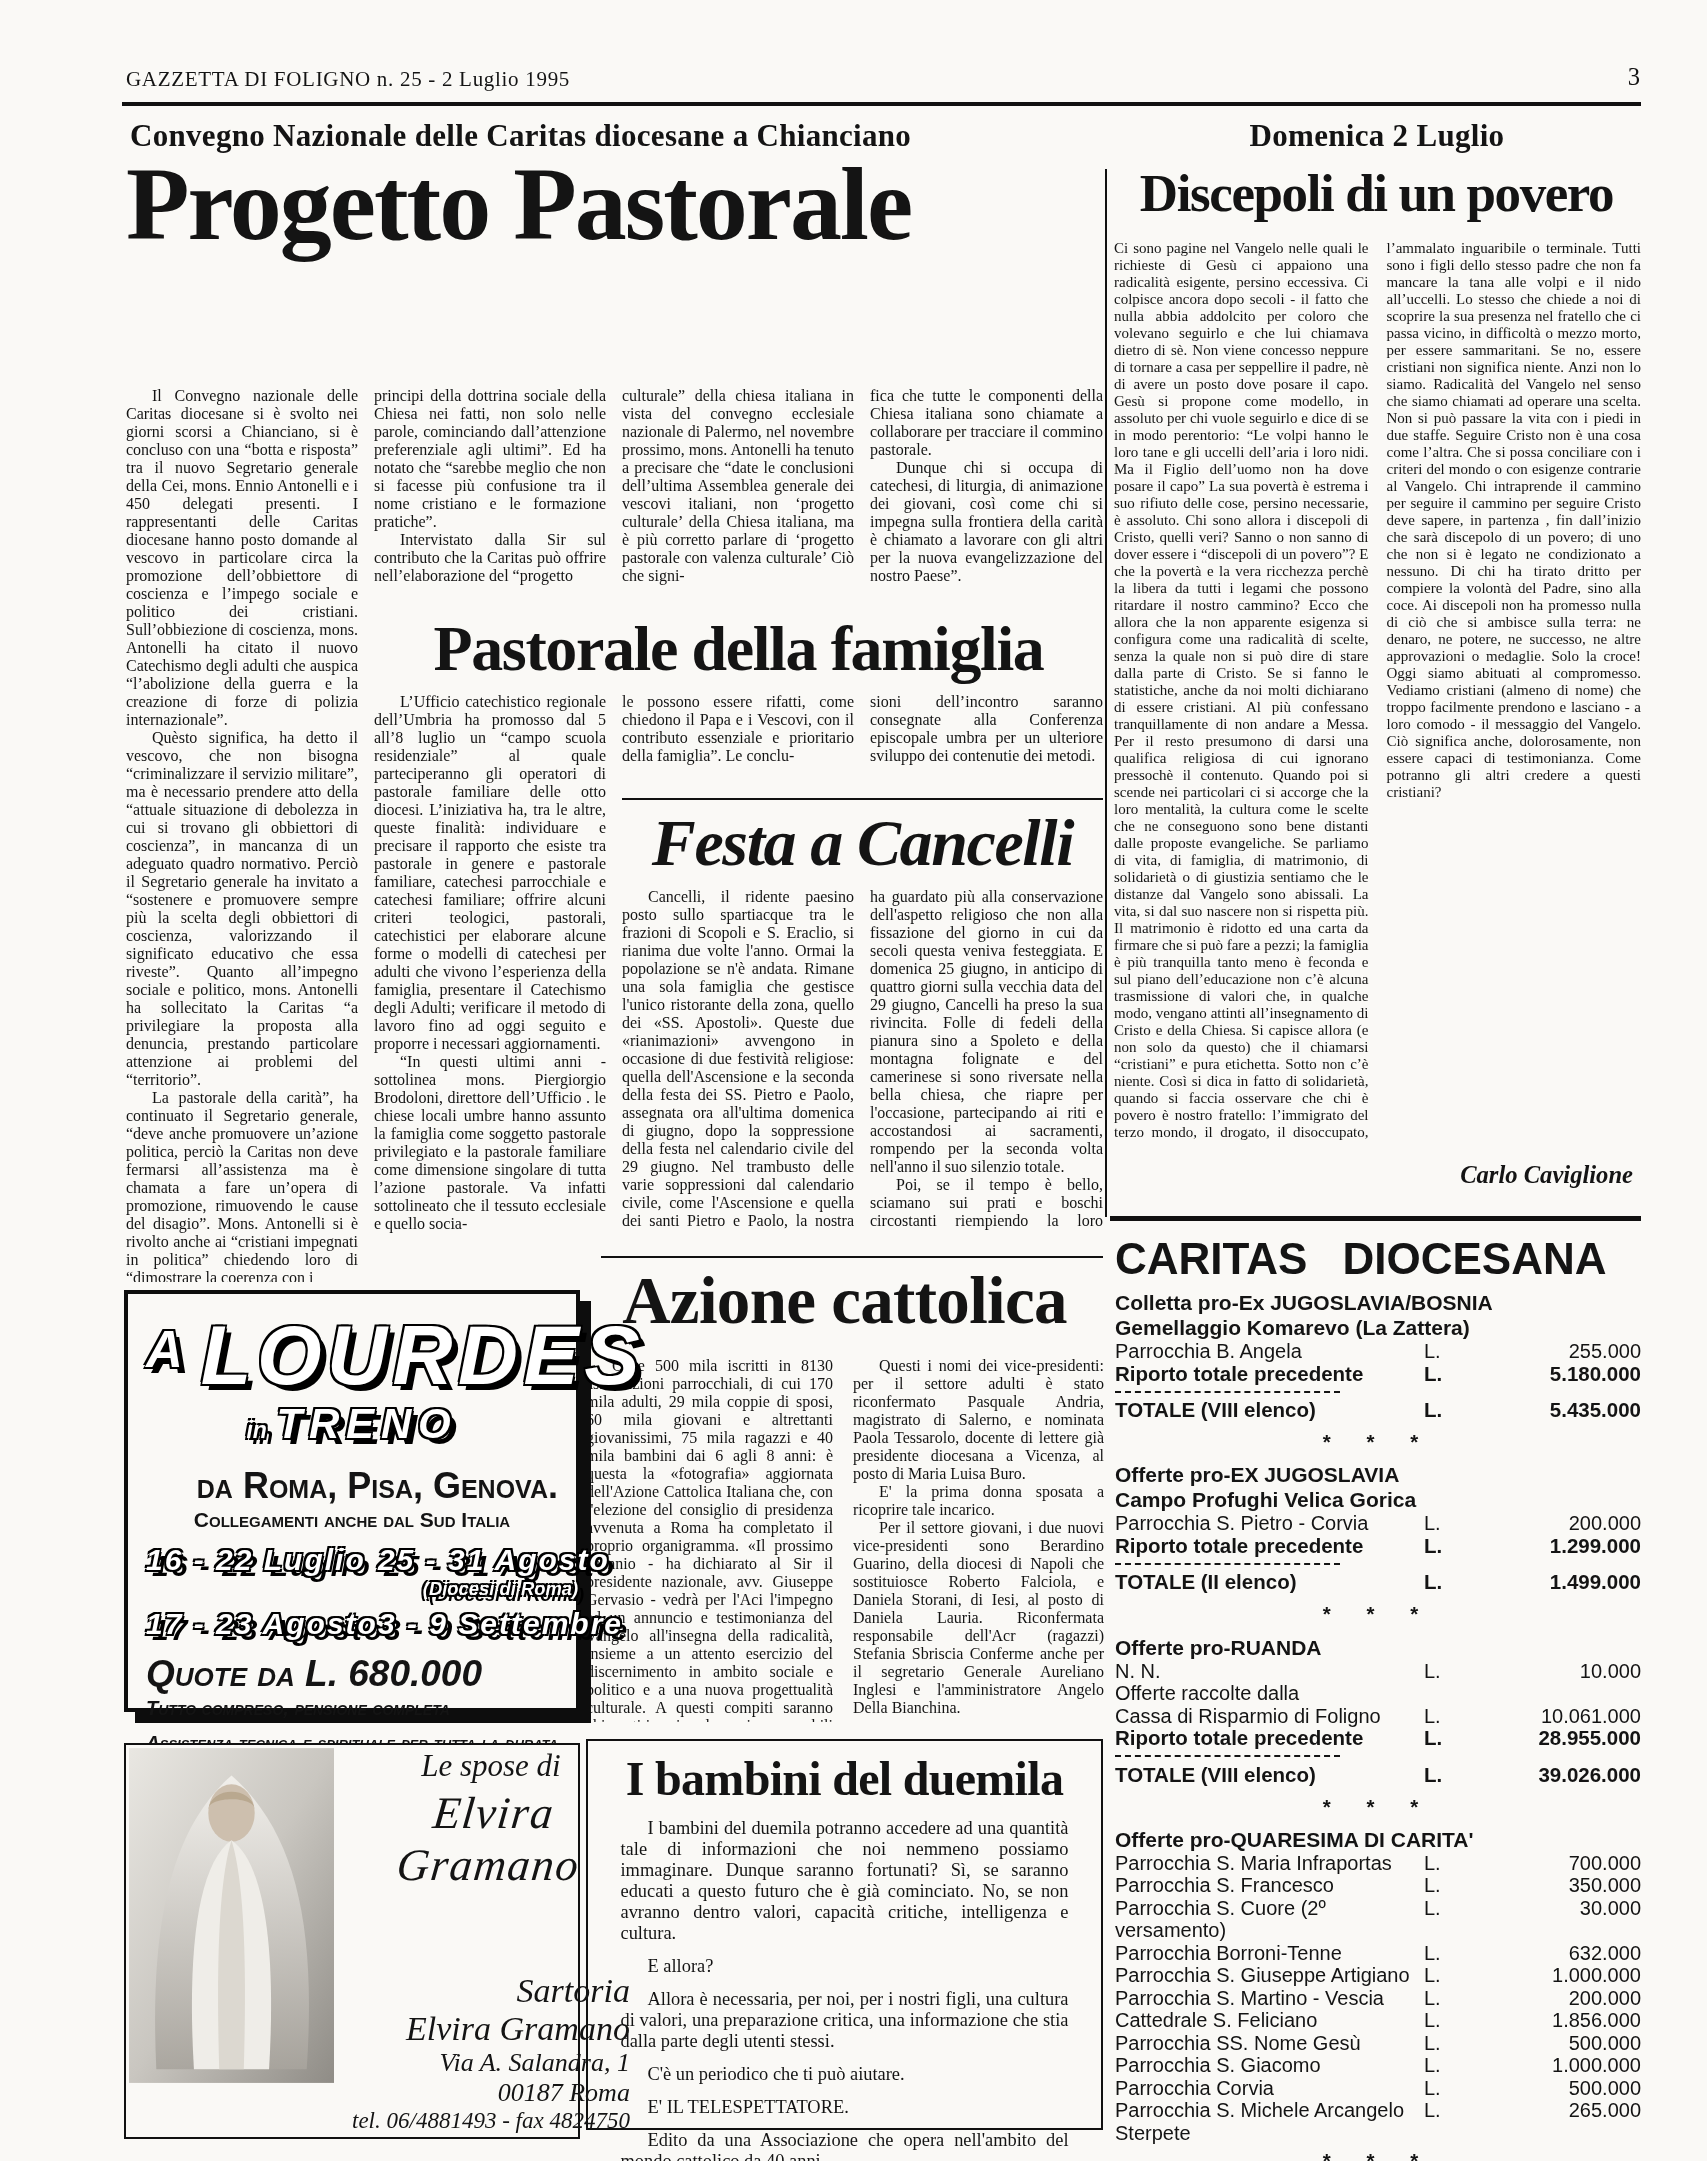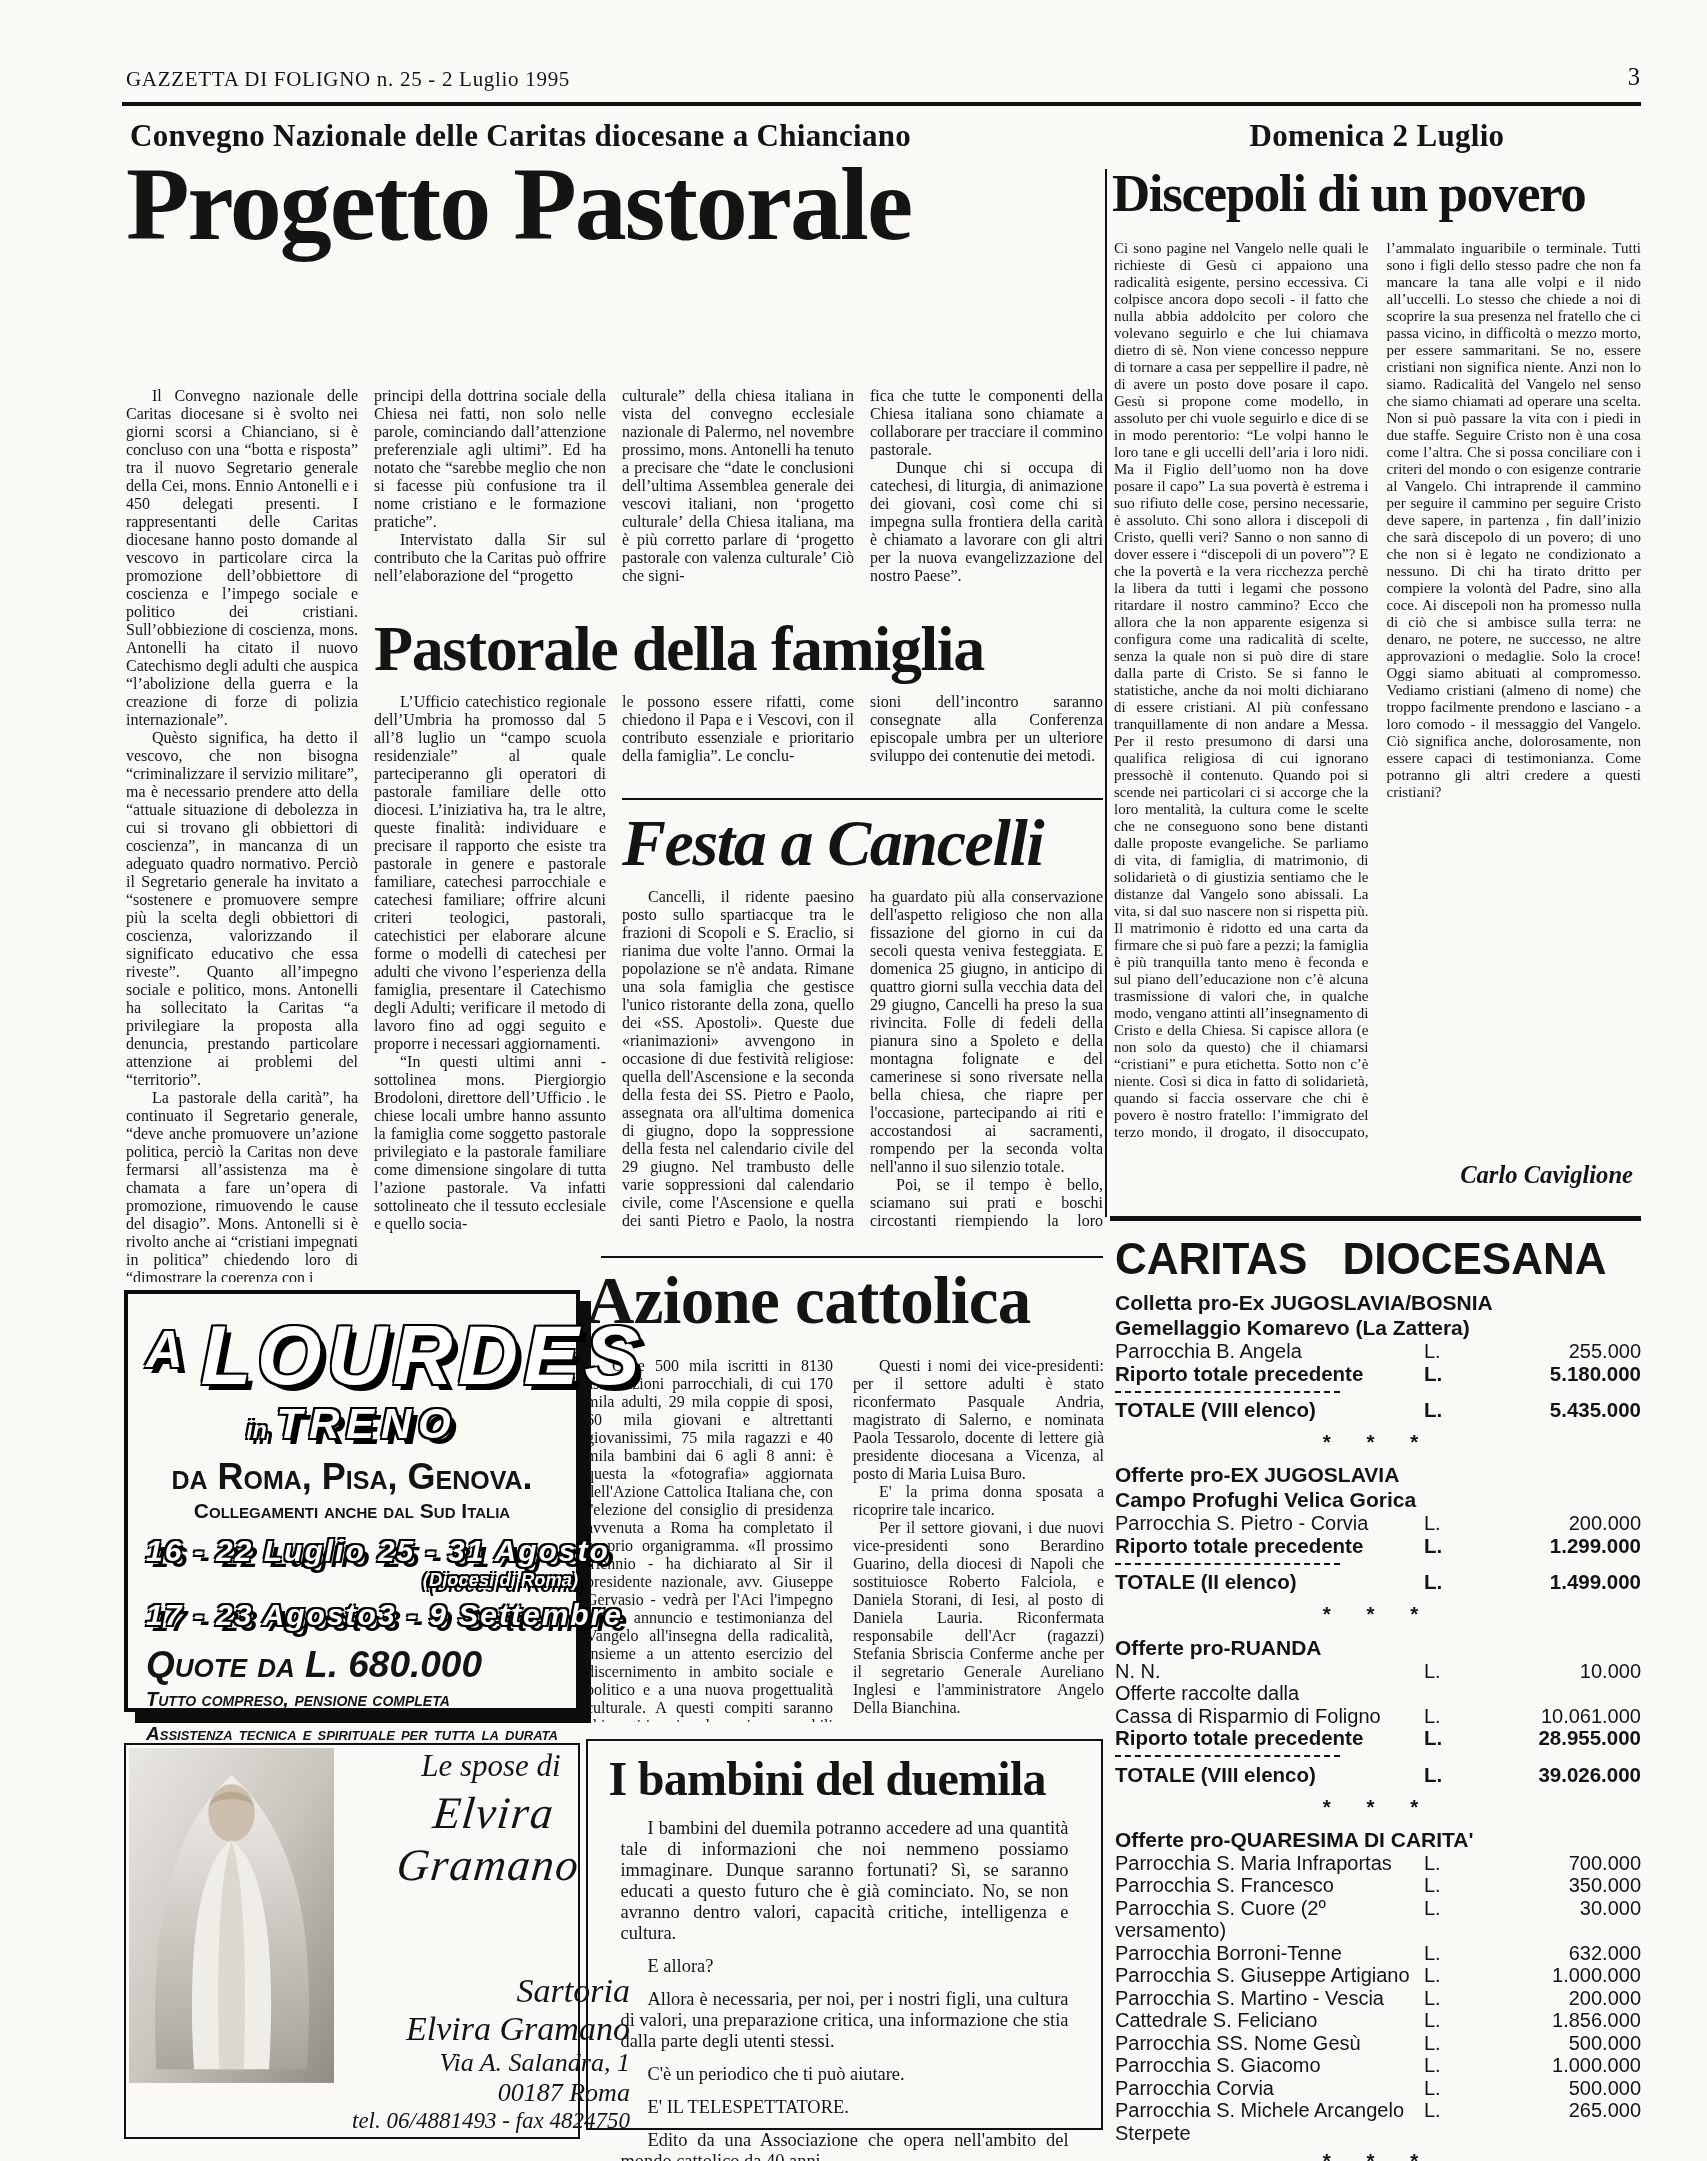--- a/index.html
+++ b/index.html
@@ -11,21 +11,21 @@
   .abs{position:absolute;}
   .rule{position:absolute;background:#111;}
   
   .masthead{font-size:21px;letter-spacing:0.7px;}
   .pageno{font-size:24.6px;}
   
   .kicker{font-weight:bold;font-size:31px;letter-spacing:0.3px;white-space:nowrap;}
   
   .megatitle{font-weight:bold;line-height:1.0;font-size:104px;letter-spacing:-2px;white-space:nowrap;}
   
-  .sectitle{font-weight:bold;white-space:nowrap;}
+  .sectitle{font-weight:bold;text-align:center;white-space:nowrap;}
   .t-famiglia{font-size:64px;letter-spacing:-1.4px;}
   .t-cancelli{font-size:66px;font-style:italic;letter-spacing:-1.4px;}
   .t-azione{font-size:67px;letter-spacing:-0.7px;}
   .t-povero{font-size:53px;letter-spacing:-1.4px;}
   .t-bambini{font-size:48px;letter-spacing:-0.7px;}
   
   .col{position:absolute;font-size:16px;line-height:18px;text-align:justify;overflow:hidden;}
   .col p{margin:0;text-indent:26px;}
   .col p.cont{text-indent:0;}
   .cols2{column-count:2;column-gap:18px;column-fill:auto;}
@@ -52,21 +52,21 @@
   .adbox{position:absolute;background:#faf9f6;box-sizing:border-box;}
   .lourdes{border:4.1px solid #0d0d0d;box-shadow:11px 11px 0 #0d0d0d;padding:12.3px 18px;font-family:"Liberation Sans",sans-serif;}
   .outline{color:#fff;font-style:italic;font-weight:bold;
     text-shadow:-2px -2px 0 #000,2px -2px 0 #000,-2px 2px 0 #000,2px 2px 0 #000,6.1px 6.1px 0 #000;}
   .adv-row1{text-align:center;margin-top:1.4px;}
   .adv-a{font-size:51px;vertical-align:16.4px;margin-right:18px;}
   .adv-lourdes{font-size:83px;letter-spacing:5.5px;}
   .adv-row2{text-align:center;margin-top:-4.1px;}
   .adv-in{font-size:23px;margin-right:9.6px;}
   .adv-treno{font-size:42px;letter-spacing:6.8px;}
-  .adv-from{font-variant:small-caps;font-weight:bold;font-size:36px;text-align:center;margin-top:8px;}
+  .adv-from{font-variant:small-caps;font-weight:bold;font-size:36px;text-align:right;margin-top:17px;}
   .adv-sub{font-variant:small-caps;font-weight:bold;font-size:21px;text-align:center;margin-top:1.4px;}
   .adv-dates{display:grid;grid-template-columns:1fr 1fr;margin-top:11px;row-gap:6.8px;}
   .adv-date{font-size:30px;letter-spacing:2px;white-space:nowrap;}
   .adv-note{font-size:18.4px;text-align:center;margin-top:1.4px;}
   .adv-quote{font-weight:bold;font-style:italic;font-variant:small-caps;font-size:37px;margin-top:12.3px;}
   .adv-quote-sub{font-weight:bold;font-style:italic;font-variant:small-caps;font-size:20px;margin-top:1.4px;}
   .adv-assist{font-weight:bold;font-style:italic;font-variant:small-caps;font-size:19px;line-height:23px;text-align:justify;margin-top:11px;}
   .adv-foot{display:flex;margin-top:9.6px;font-family:"Liberation Serif",serif;}
   .orp-logo{border:2px solid #111;width:71px;height:87px;text-align:center;flex:0 0 auto;margin-right:13.7px;}
   .orp-emblem{font-size:40px;line-height:51px;}

